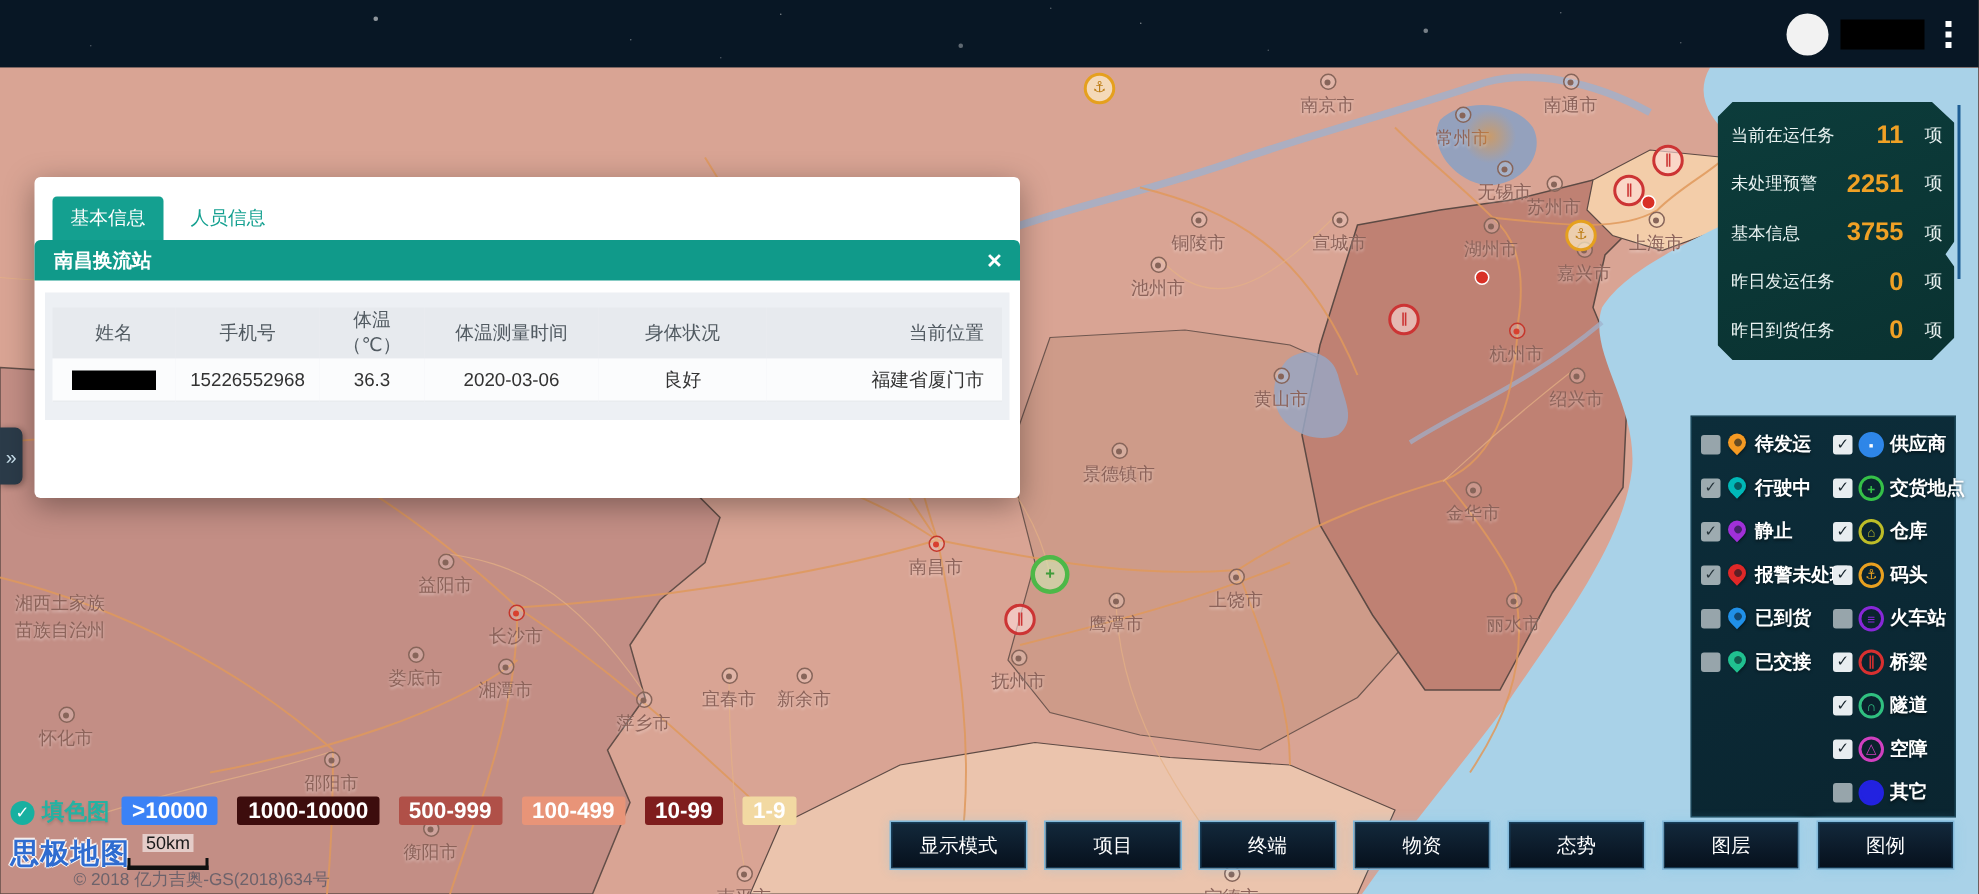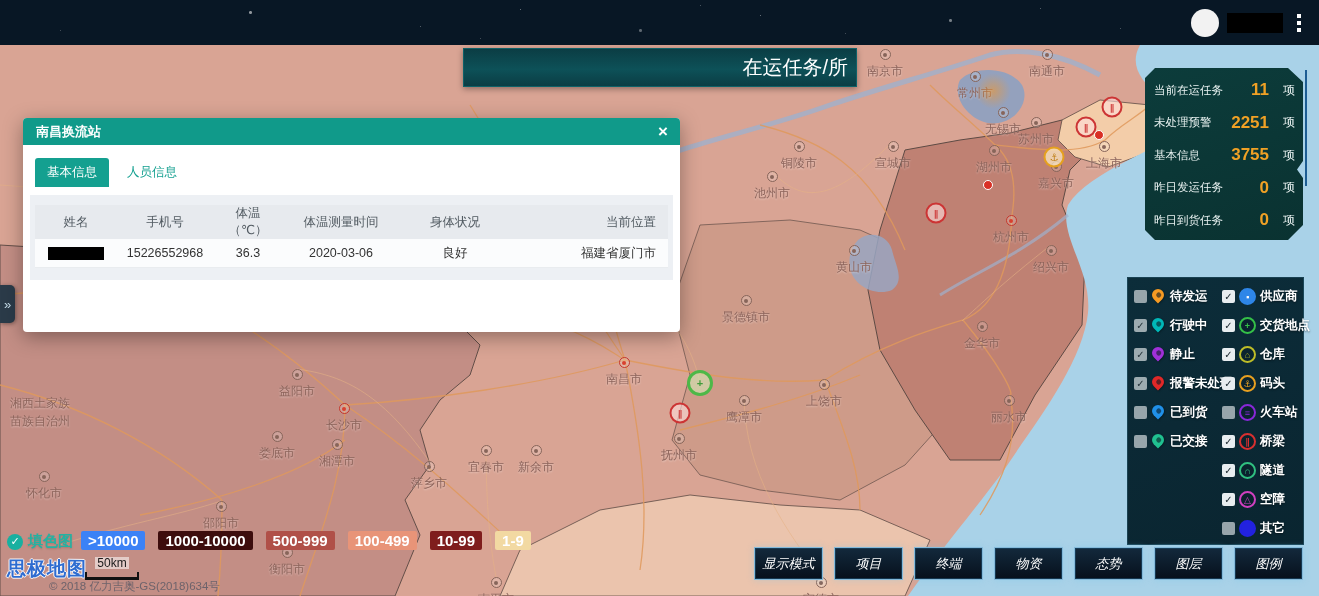--- a/index.html
+++ b/index.html
@@ -107,23 +107,23 @@
   .badge{padding:1px 7px;border-radius:2px;color:#fff;font-size:15px;font-weight:bold;white-space:nowrap;}
   #logo{position:absolute;left:7px;top:511px;font-size:19px;font-weight:bold;color:#2f6cd0;letter-spacing:1px;
     text-shadow:-1px 0 0 rgba(255,255,255,.85),1px 0 0 rgba(255,255,255,.85),0 -1px 0 rgba(255,255,255,.85),0 1px 0 rgba(255,255,255,.85);}
   #scalebar{position:absolute;left:85px;top:508px;width:54px;text-align:center;}
   #scale-label{display:inline-block;font-size:12px;color:#1a1a1a;background:rgba(255,255,255,.55);padding:0 2px;line-height:12px;}
   #scale-line{height:5px;border-left:2px solid #111;border-right:2px solid #111;border-bottom:3px solid #111;margin-top:1px;}
   #copyright{position:absolute;left:7px;top:534px;font-size:11.5px;color:rgba(88,88,100,.8);margin-left:42px;}
 
   
   #btn-row{position:absolute;right:16px;top:502px;display:flex;gap:11px;}
-  .map-btn{width:69px;height:33px;background:linear-gradient(180deg,#13293c,#06101c);
+  .map-btn{width:92px;height:33px;background:linear-gradient(180deg,#13293c,#06101c);
     border:1px solid #83b9da;box-shadow:inset 0 0 0 1px rgba(25,70,100,.7),0 0 7px rgba(110,195,235,.3);
-    color:#fff;font-size:13px;cursor:pointer;font-family:inherit;font-style:italic;}
+    color:#fff;font-size:13px;cursor:pointer;font-family:inherit;}
 </style>
 </head>
 <body>
 
 <div id="app">
 
   <header id="topbar">
     <div id="stars"></div>
     <div id="user-area">
       <div class="avatar"></div>
@@ -227,23 +227,20 @@
         <div class="poi poi-bridge" style="left: 936px; top: 168px;">∥</div>
         <div class="poi poi-bridge" style="left: 1112px; top: 62px;">∥</div>
         <div class="poi poi-bridge" style="left: 1086px; top: 82px;">∥</div>
         <div class="poi poi-anchor" style="left: 1054px; top: 112px;">⚓</div>
         <div class="poi poi-anchor" style="left: 733px; top: 14px;">⚓</div>
         <div class="poi poi-cluster" style="left: 993px; top: 46px;"></div>
         <div class="poi poi-reddot" style="left: 1099px; top: 90px;"></div>
         <div class="poi poi-reddot" style="left: 988px; top: 140px;"></div>
       </div>
 
-    <div id="banner">
-      <span>在运任务/所</span>
-    </div>
 
     <aside id="stats">
         <div class="stat-row">
           <span class="stat-label">当前在运任务</span>
           <span class="stat-value">11</span>
           <span class="stat-unit">项</span>
         </div>
         <div class="stat-row">
           <span class="stat-label">未处理预警</span>
           <span class="stat-value">2251</span>
@@ -357,28 +354,28 @@
             <span class="cb"></span>
             <span class="ring solid" style="border-color: rgb(34, 34, 224); background: rgb(34, 34, 224); color: rgb(255, 255, 255);"></span>
             <span class="lg-label">其它</span>
           </div>
         </div>
     </aside>
 
     <div id="expander">»</div>
 
     <div id="modal">
+      <div id="tabs">
+          <button class="tab active">基本信息</button>
+          <button class="tab">人员信息</button>
+        </div>
       <div id="modal-header">
         <span id="modal-title">南昌换流站</span>
         <span id="modal-close">×</span>
       </div>
-      <div id="tabs">
-          <button class="tab active">基本信息</button>
-          <button class="tab">人员信息</button>
-        </div>
       <div id="modal-content">
         <table>
           <colgroup>
               <col class="c1">
               <col class="c2">
               <col class="c3">
               <col class="c4">
               <col class="c5">
               <col>
             </colgroup>

